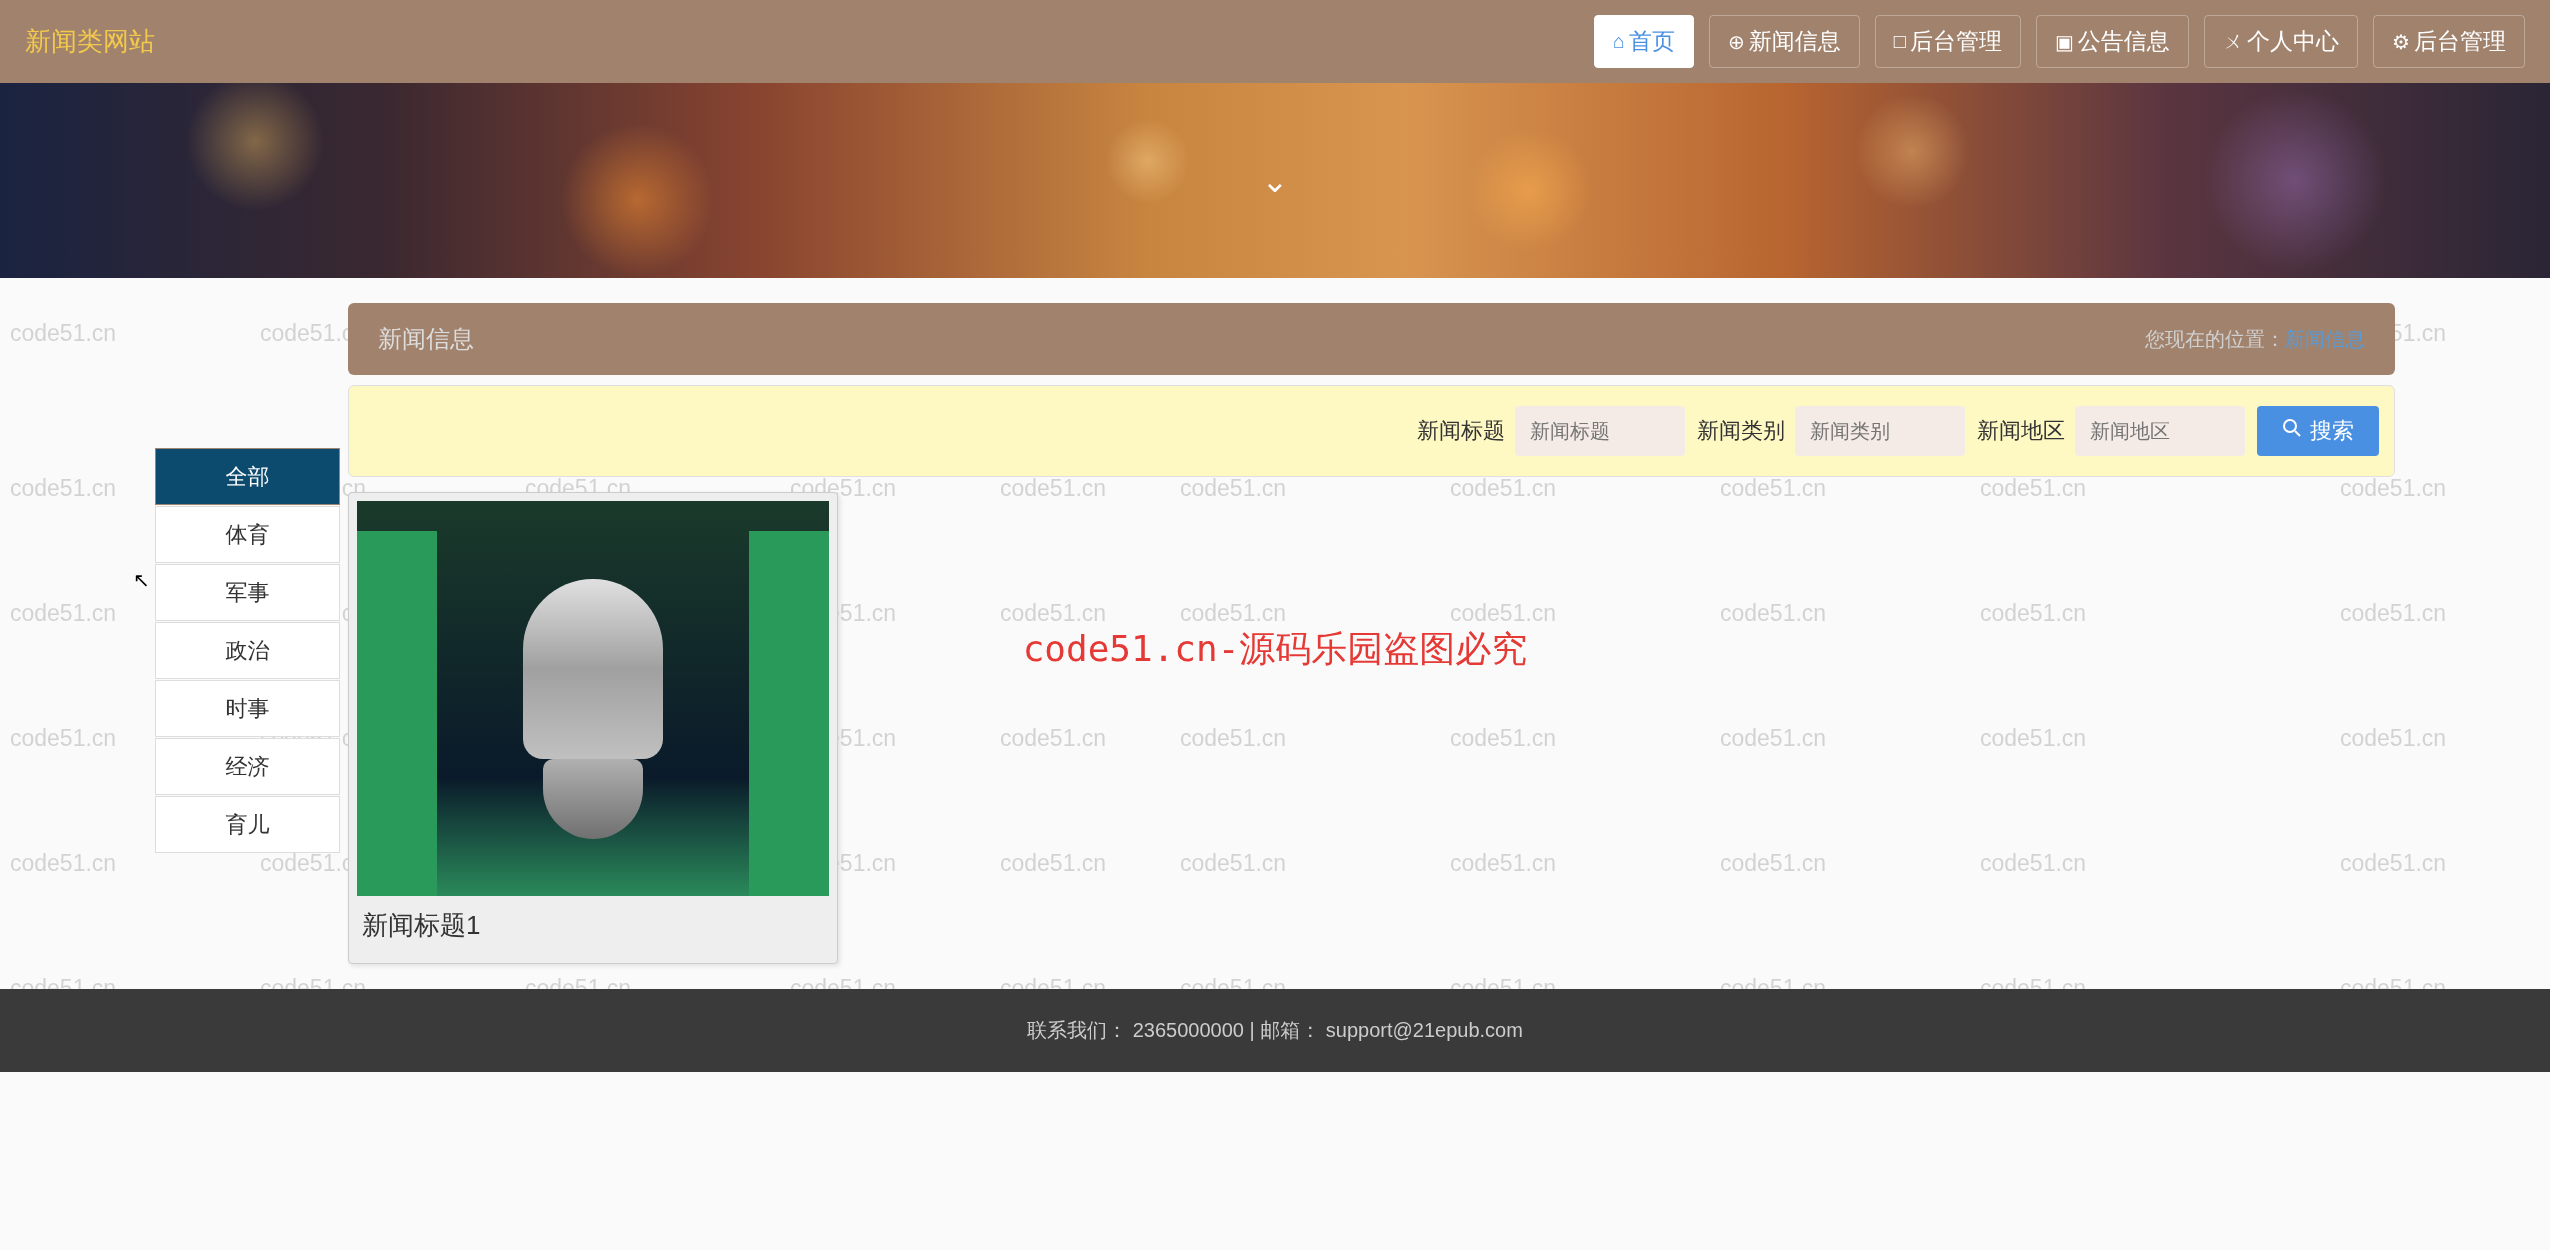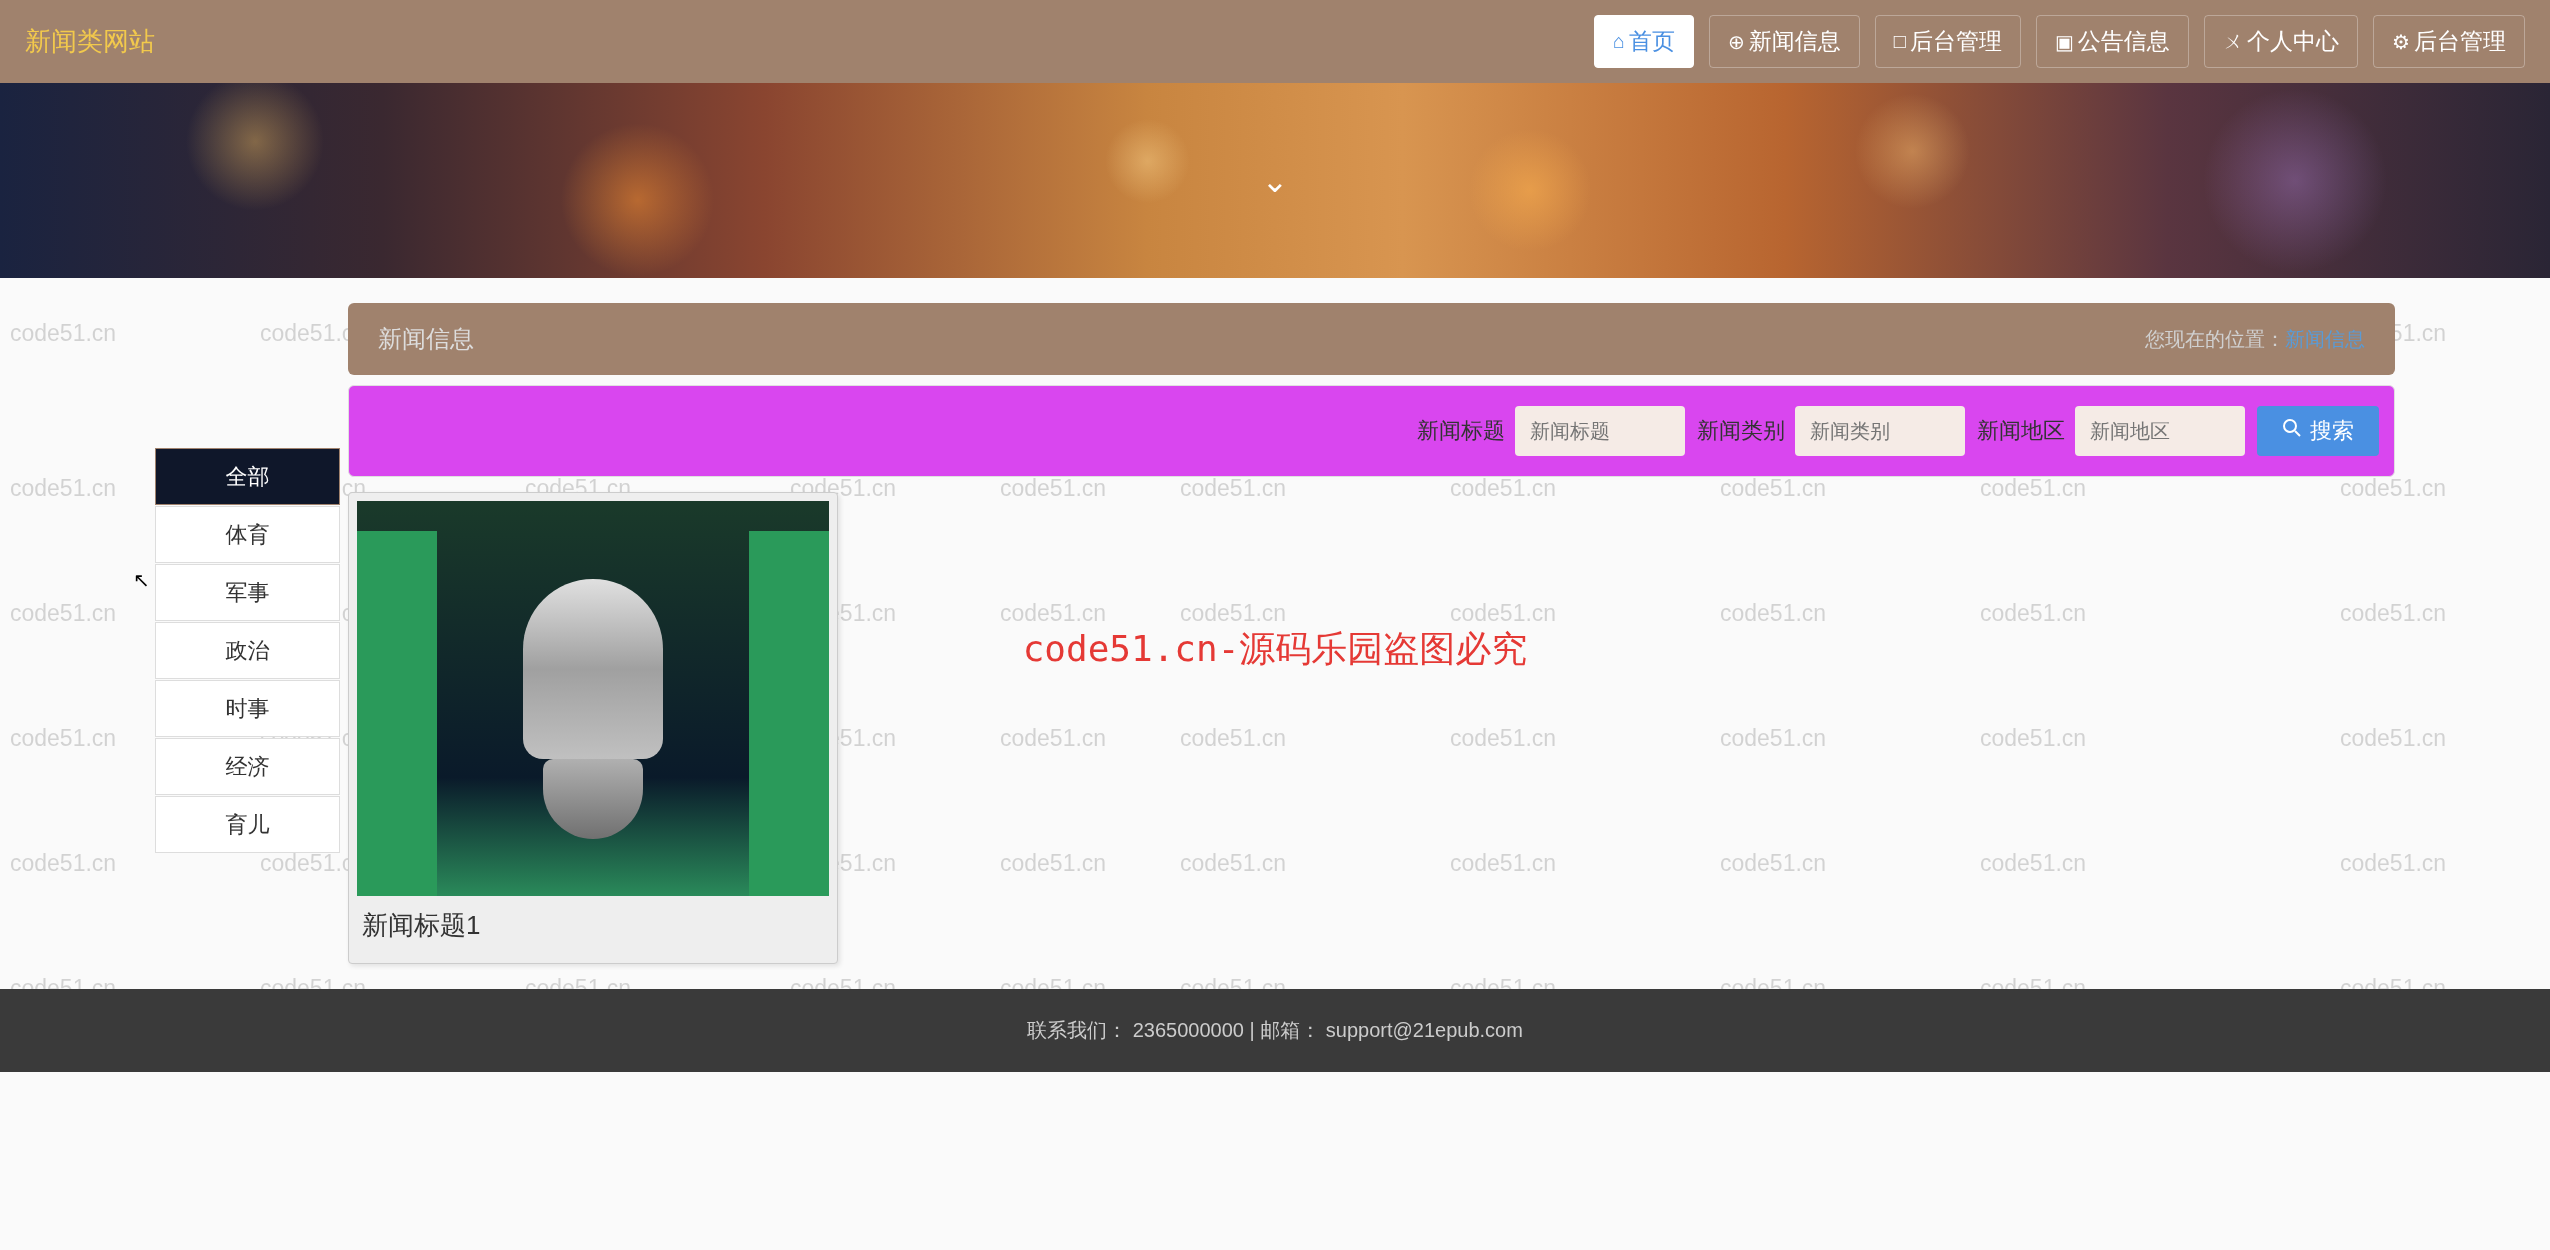--- a/index.html
+++ b/index.html
@@ -118,21 +118,21 @@
       align-items: center;
       justify-content: center;
       background: #fff;
       border: 1px solid #ddd;
       font-size: 22px;
       color: #333;
       cursor: pointer;
       margin-bottom: 1px;
     }
     .sidebar-item.active {
-      background: #0f172a;
+      background: #0c4a6e;
       color: #fff;
       border-color: #a0826d;
     }
     .main {
       flex: 1;
     }
     .breadcrumb-bar {
       background: #a0826d;
       height: 72px;
       border-radius: 6px;
@@ -145,21 +145,21 @@
       margin-bottom: 10px;
     }
     .breadcrumb-right {
       font-size: 20px;
       color: #d0d0d0;
     }
     .breadcrumb-right .current {
       color: #5a9bd5;
     }
     .search-bar {
-      background: #d946ef;
+      background: #fef9c3;
       border: 1px solid #e0e0e0;
       border-radius: 6px;
       height: 92px;
       display: flex;
       align-items: center;
       justify-content: flex-end;
       padding: 0 15px;
       gap: 12px;
       margin-bottom: 15px;
     }

